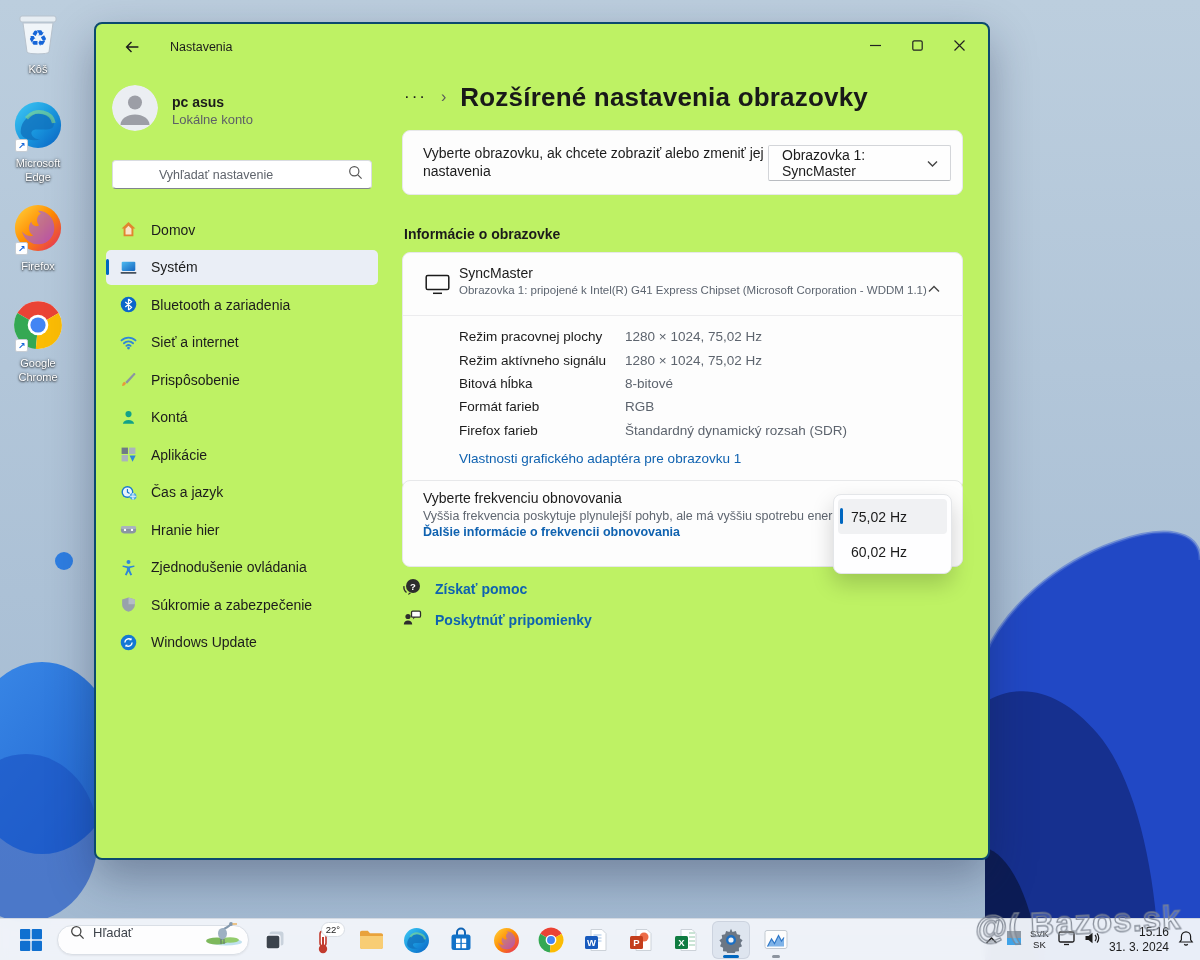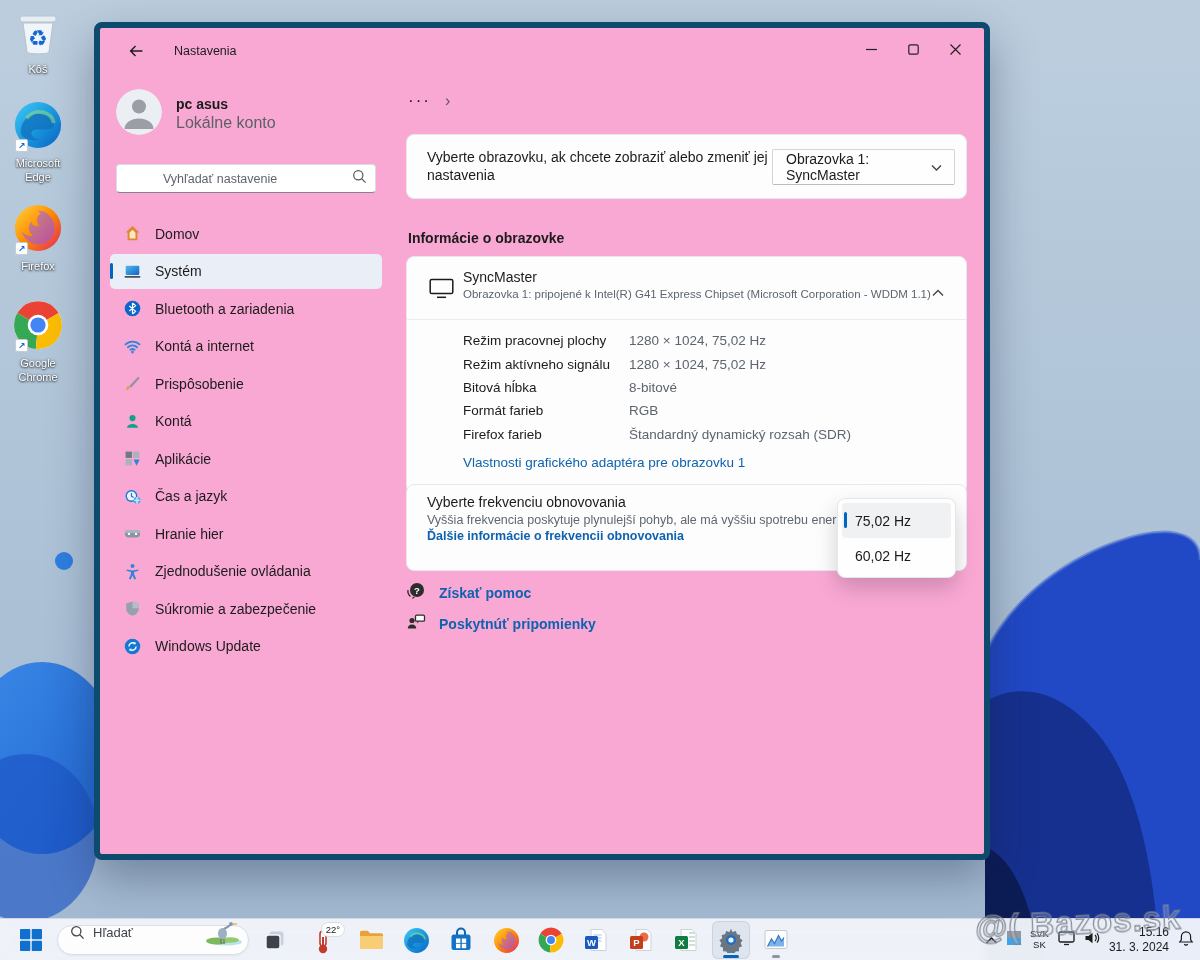--- a/index.html
+++ b/index.html
@@ -13,29 +13,29 @@
 
   
   .dicon { width:72px; text-align:center; cursor:default; }
   .dicon .dlbl { margin-top:3px; font-size:11px; color:#fff;
     text-shadow:0 1px 2px rgba(0,0,0,.75), 0 0 3px rgba(0,0,0,.5); line-height:1.25; }
   .shortcut-badge { position:absolute; left:2px; bottom:2px; width:13px; height:13px;
     background:#fff; border-radius:2px; border:1px solid #c7cdd4; display:flex;
     align-items:center; justify-content:center; font-size:9px; color:#1565d8; font-weight:bold; }
 
   
-  #win { left:94px; top:22px; width:896px; height:838px; background:#f9a8d4;
-    border:6px solid #0c4a6e; border-radius:8px;
+  #win { left:94px; top:22px; width:896px; height:838px; background:#bef264;
+    border:2px solid #0c4a6e; border-radius:8px;
     box-shadow:0 18px 45px rgba(20,30,60,.35); }
   .titlebar-title { font-size:12.5px; color:#1b1b1b; }
   .winctl { width:42px; height:30px; display:flex; align-items:center; justify-content:center; border-radius:4px; }
 
   
   .profile-name { font-size:14px; font-weight:bold; color:#1b1b1b; }
-  .profile-type { font-size:16px; color:#5d6067; margin-top:2px; }
+  .profile-type { font-size:13px; color:#5d6067; margin-top:2px; }
   #sidebar-search { left:16px; top:136px; width:260px; height:29px; background:#fff;
     border:1px solid #d9dce1; border-bottom:1px solid #80858d; border-radius:4px;
     display:flex; align-items:center; padding:0 8px 0 10px; }
   #sidebar-search input { flex:1; border:none; outline:none; background:transparent;
     font-size:12.5px; color:#333; font-family:inherit;margin-left:36px; }
   #sidebar-search input::placeholder { color:#5f646c; }
   #nav { left:10px; top:188px; width:272px; }
   .nav-item { position:relative; display:flex; align-items:center; gap:14px; height:35px;
     margin-bottom:2.5px; padding-left:14px; border-radius:5px; font-size:14px; color:#1c1c1c; }
   .nav-item.sel { background:#eaeef6; }
@@ -279,21 +279,21 @@
 
       <div class="nav-item">
         <span class="nicon">
           <svg viewBox="0 0 16 16">
               <path d="M1.4 6.1a9.3 9.3 0 0 1 13.2 0" stroke="#2f86d8" stroke-width="1.7" fill="none" stroke-linecap="round"></path>
               <path d="M3.7 8.7a6.1 6.1 0 0 1 8.6 0" stroke="#2f86d8" stroke-width="1.7" fill="none" stroke-linecap="round"></path>
               <path d="M6 11.2a3 3 0 0 1 4 0" stroke="#2f86d8" stroke-width="1.7" fill="none" stroke-linecap="round"></path>
               <circle cx="8" cy="13.2" r="1.3" fill="#2f86d8"></circle>
             </svg>
         </span>
-        <span>Kontá a internet</span>
+        <span>Sieť a internet</span>
       </div>
 
       <div class="nav-item">
         <span class="nicon">
           <svg viewBox="0 0 16 16">
               <path d="M2 14.2c2.1 0 3.2-1.1 3.7-2.6L4.1 10C2.5 10.6 2 12.2 2 14.2Z" fill="#e59b3a"></path>
               <path d="M5 10.4 12.6 2.3c.8-.8 2.1-.1 1.8 1L6.6 12Z" fill="#8b95a2"></path>
             </svg>
         </span>
         <span>Prispôsobenie</span>
@@ -375,20 +375,21 @@
               <path d="M5.2 12.4v-2.2h2.2Z" fill="#fff"></path>
             </svg>
         </span>
         <span>Windows Update</span>
       </div>
     </div>
 
     <div class="abs" style="left:308px;top:55px;display:flex;align-items:center;gap:14px;height:36px;">
       <span class="bc-dots">···</span>
       <span class="bc-sep">›</span>
+      <span class="page-title">Rozšírené nastavenia obrazovky</span>
     </div>
 
     <div class="card" style="left:306px;top:106px;width:561px;height:65px;">
       <div class="body-txt abs" style="left:20px;top:13px;width:350px;line-height:1.32;">Vyberte obrazovku, ak chcete zobraziť alebo zmeniť jej nastavenia</div>
       <div class="dd-btn" style="left:365px;top:14px;width:183px;height:36px;">
         <span>Obrazovka 1: SyncMaster</span>
         <span>
           <svg width="11" height="8" viewBox="0 0 11 8">
               <path d="M1 1.5 5.5 6 10 1.5" stroke="#454545" stroke-width="1.4" fill="none"></path>
             </svg>

